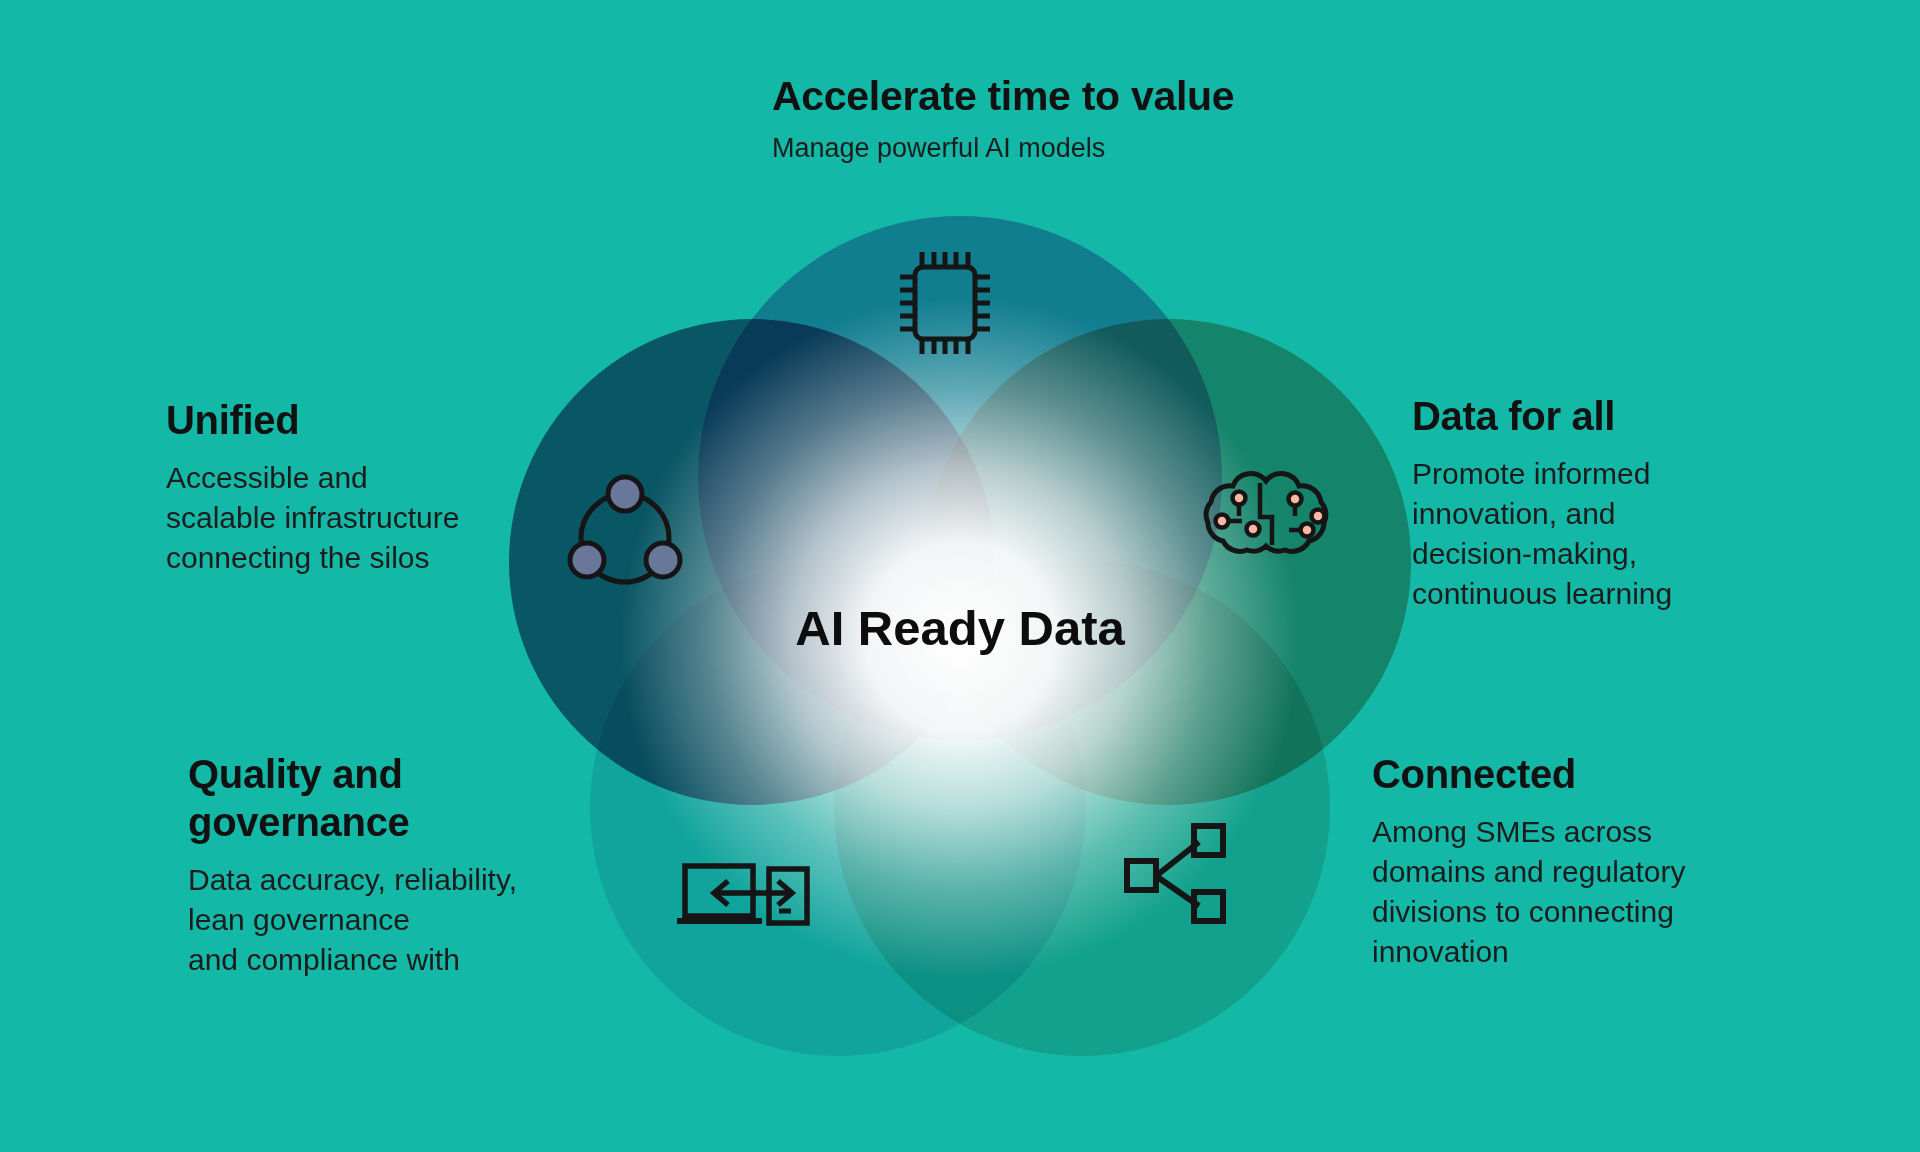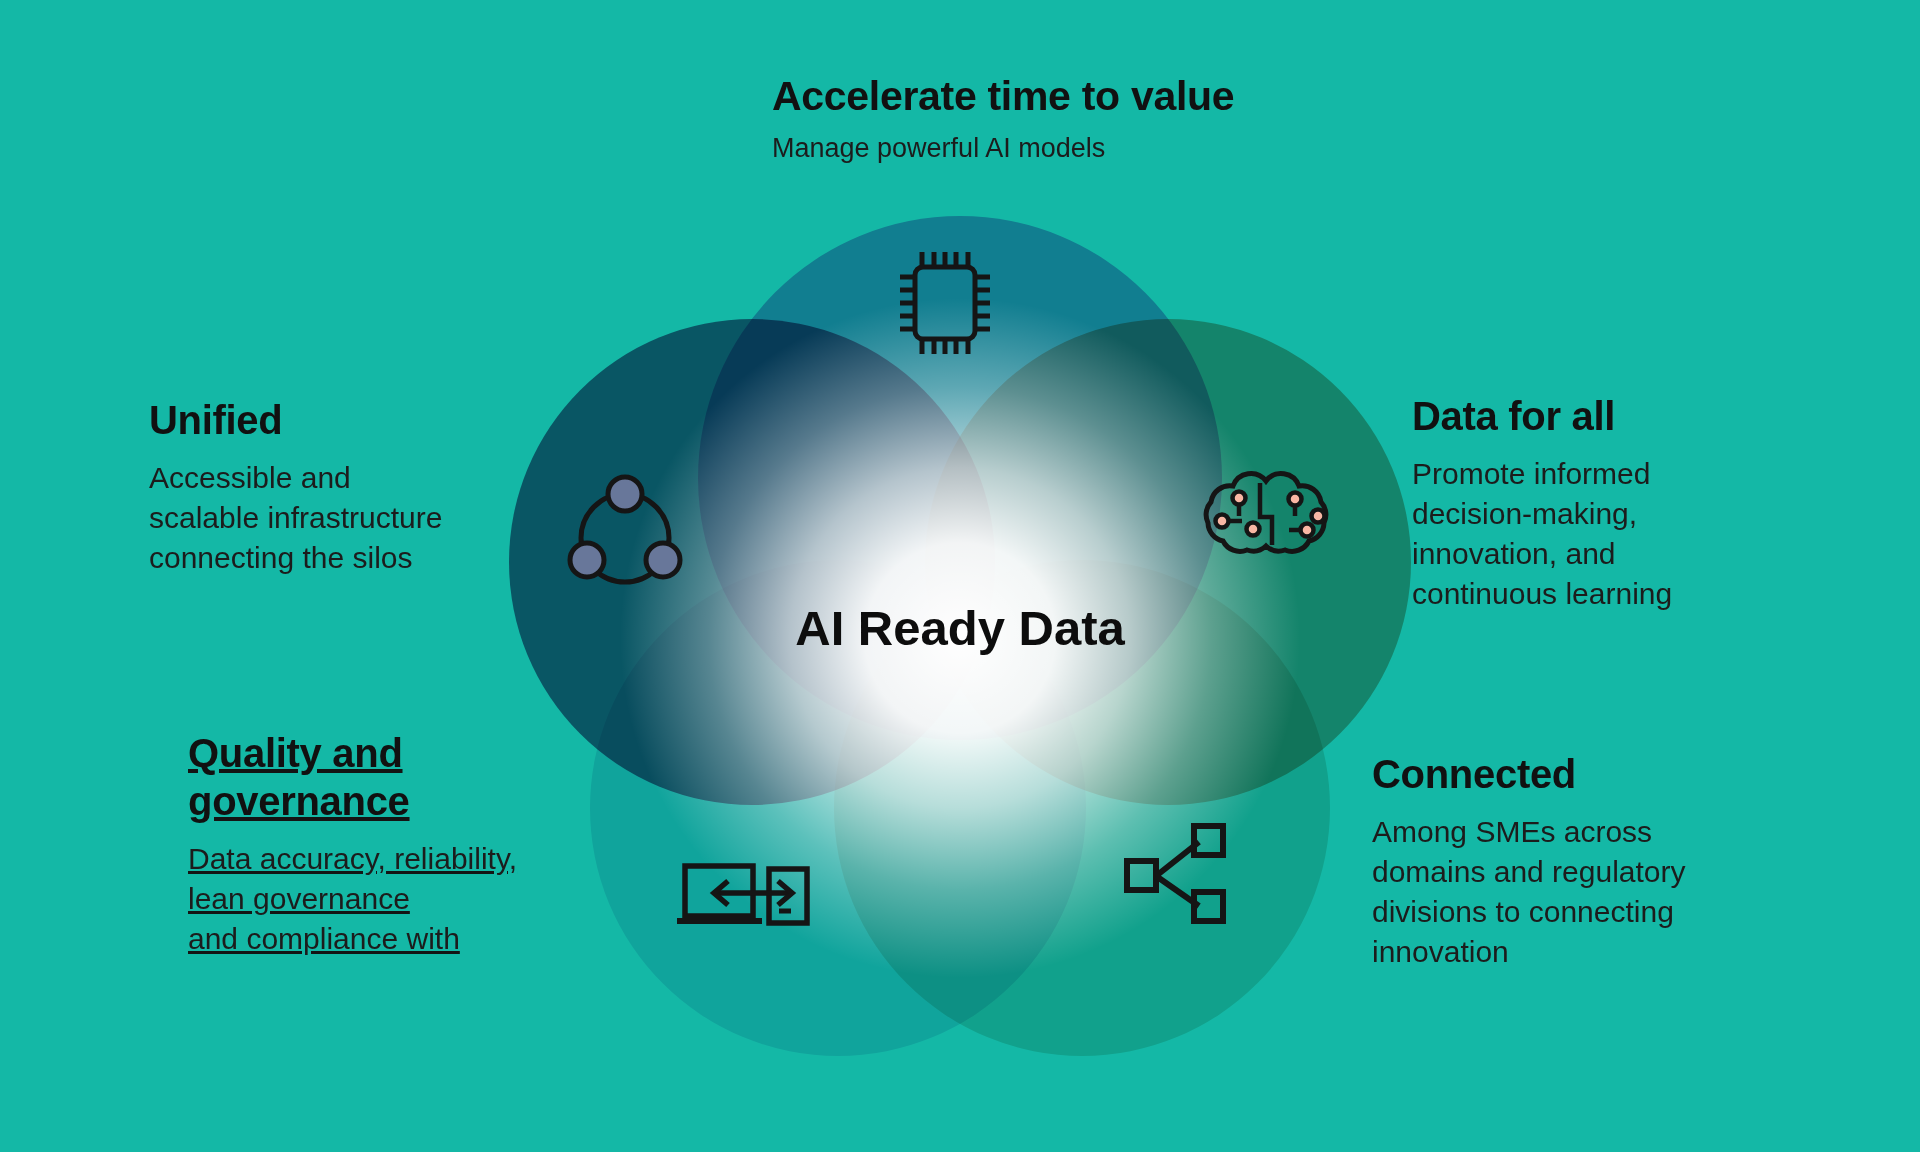--- a/index.html
+++ b/index.html
@@ -96,36 +96,36 @@
       <rect x="1194" y="892" width="29" height="29"></rect>
       <path d="M1156 876L1199 842M1156 876L1199 906"></path>
     </g>
   </svg>
 
   <div class="label" style="left:772px;top:72px;">
     <div class="h h-top">Accelerate time to value</div>
     <div class="d d-top">Manage powerful AI models</div>
   </div>
 
-  <div class="label" style="left:149px;top:396px;">
+  <div class="label" style="left:166px;top:396px;">
     <div class="h">Unified</div>
     <div class="d d-gap">Accessible and</div>
     <div class="d">scalable infrastructure</div>
     <div class="d">connecting the silos</div>
   </div>
 
   <div class="label" style="left:1412px;top:392px;">
     <div class="h">Data for all</div>
     <div class="d d-gap">Promote informed</div>
+    <div class="d">innovation, and</div>
     <div class="d">decision-making,</div>
-    <div class="d">innovation, and</div>
     <div class="d">continuous learning</div>
   </div>
 
-  <div class="label" style="left:188px;top:729px;text-decoration:underline;">
+  <div class="label" style="left:188px;top:750px;">
     <div class="h">Quality and</div>
     <div class="h">governance</div>
     <div class="d d-gap">Data accuracy, reliability,</div>
     <div class="d">lean governance</div>
     <div class="d">and compliance with</div>
   </div>
 
   <div class="label" style="left:1372px;top:750px;">
     <div class="h">Connected</div>
     <div class="d d-gap">Among SMEs across</div>

